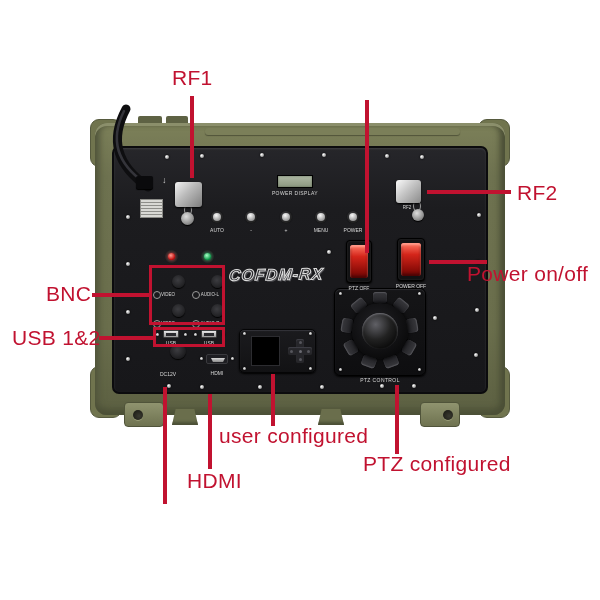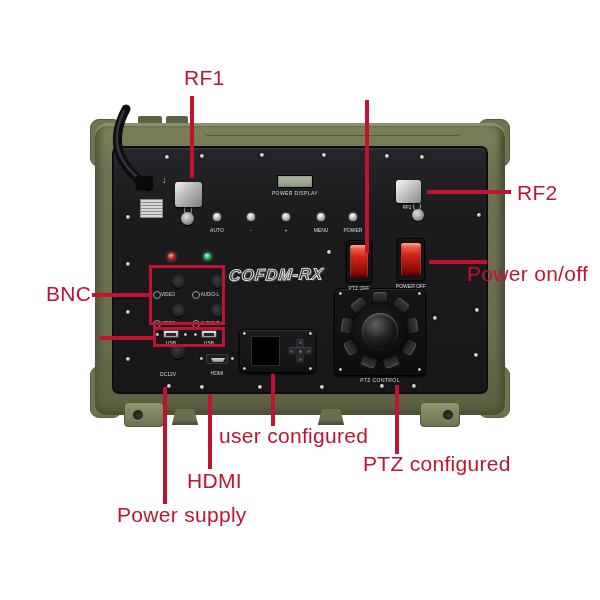--- a/index.html
+++ b/index.html
@@ -293,28 +293,28 @@
     </div>
   <div class="wtxt" style="left:156px; top:371px; width:24px; font-size:5px;">DC12V</div>
 
   <div class="hdmiport">
       <i></i>
     </div>
   <div class="scr" style="left:200px; top:357px; width:3px; height:3px;"></div>
   <div class="scr" style="left:231px; top:357px; width:3px; height:3px;"></div>
   <div class="wtxt" style="left:204px; top:370px; width:26px; font-size:5px;">HDMI</div>
 
-  <div class="lbl" style="left:184px; top:66px;text-align:right;">RF1</div>
+  <div class="lbl" style="left:172px; top:66px;text-align:right;">RF1</div>
   <div class="lbl" style="left:517px; top:181px;">RF2</div>
   <div class="lbl" style="left:467px; top:262px;">Power on/off</div>
   <div class="lbl" style="left:46px; top:282px;">BNC</div>
+  <div class="lbl" style="left:12px; top:326px;">USB 1&amp;2</div>
   <div class="lbl" style="left:219px; top:424px;">user configured</div>
   <div class="lbl" style="left:363px; top:452px;">PTZ configured</div>
   <div class="lbl" style="left:187px; top:469px;">HDMI</div>
-  <div class="lbl" style="left:117px; top:503px;">Power supply</div>
 
   <div class="aline" style="left:190px; top:96px; width:4px; height:82px;"></div>
   <div class="aline" style="left:365px; top:100px; width:4px; height:153px;"></div>
   <div class="aline" style="left:427px; top:190px; width:84px; height:4px;"></div>
   <div class="aline" style="left:429px; top:260px; width:58px; height:4px;"></div>
   <div class="aline" style="left:92px; top:293px; width:57px; height:4px;"></div>
   <div class="aline" style="left:99px; top:336px; width:54px; height:4px;"></div>
   <div class="aline" style="left:271px; top:374px; width:4px; height:52px;"></div>
   <div class="aline" style="left:395px; top:385px; width:4px; height:69px;"></div>
   <div class="aline" style="left:208px; top:394px; width:4px; height:75px;"></div>

